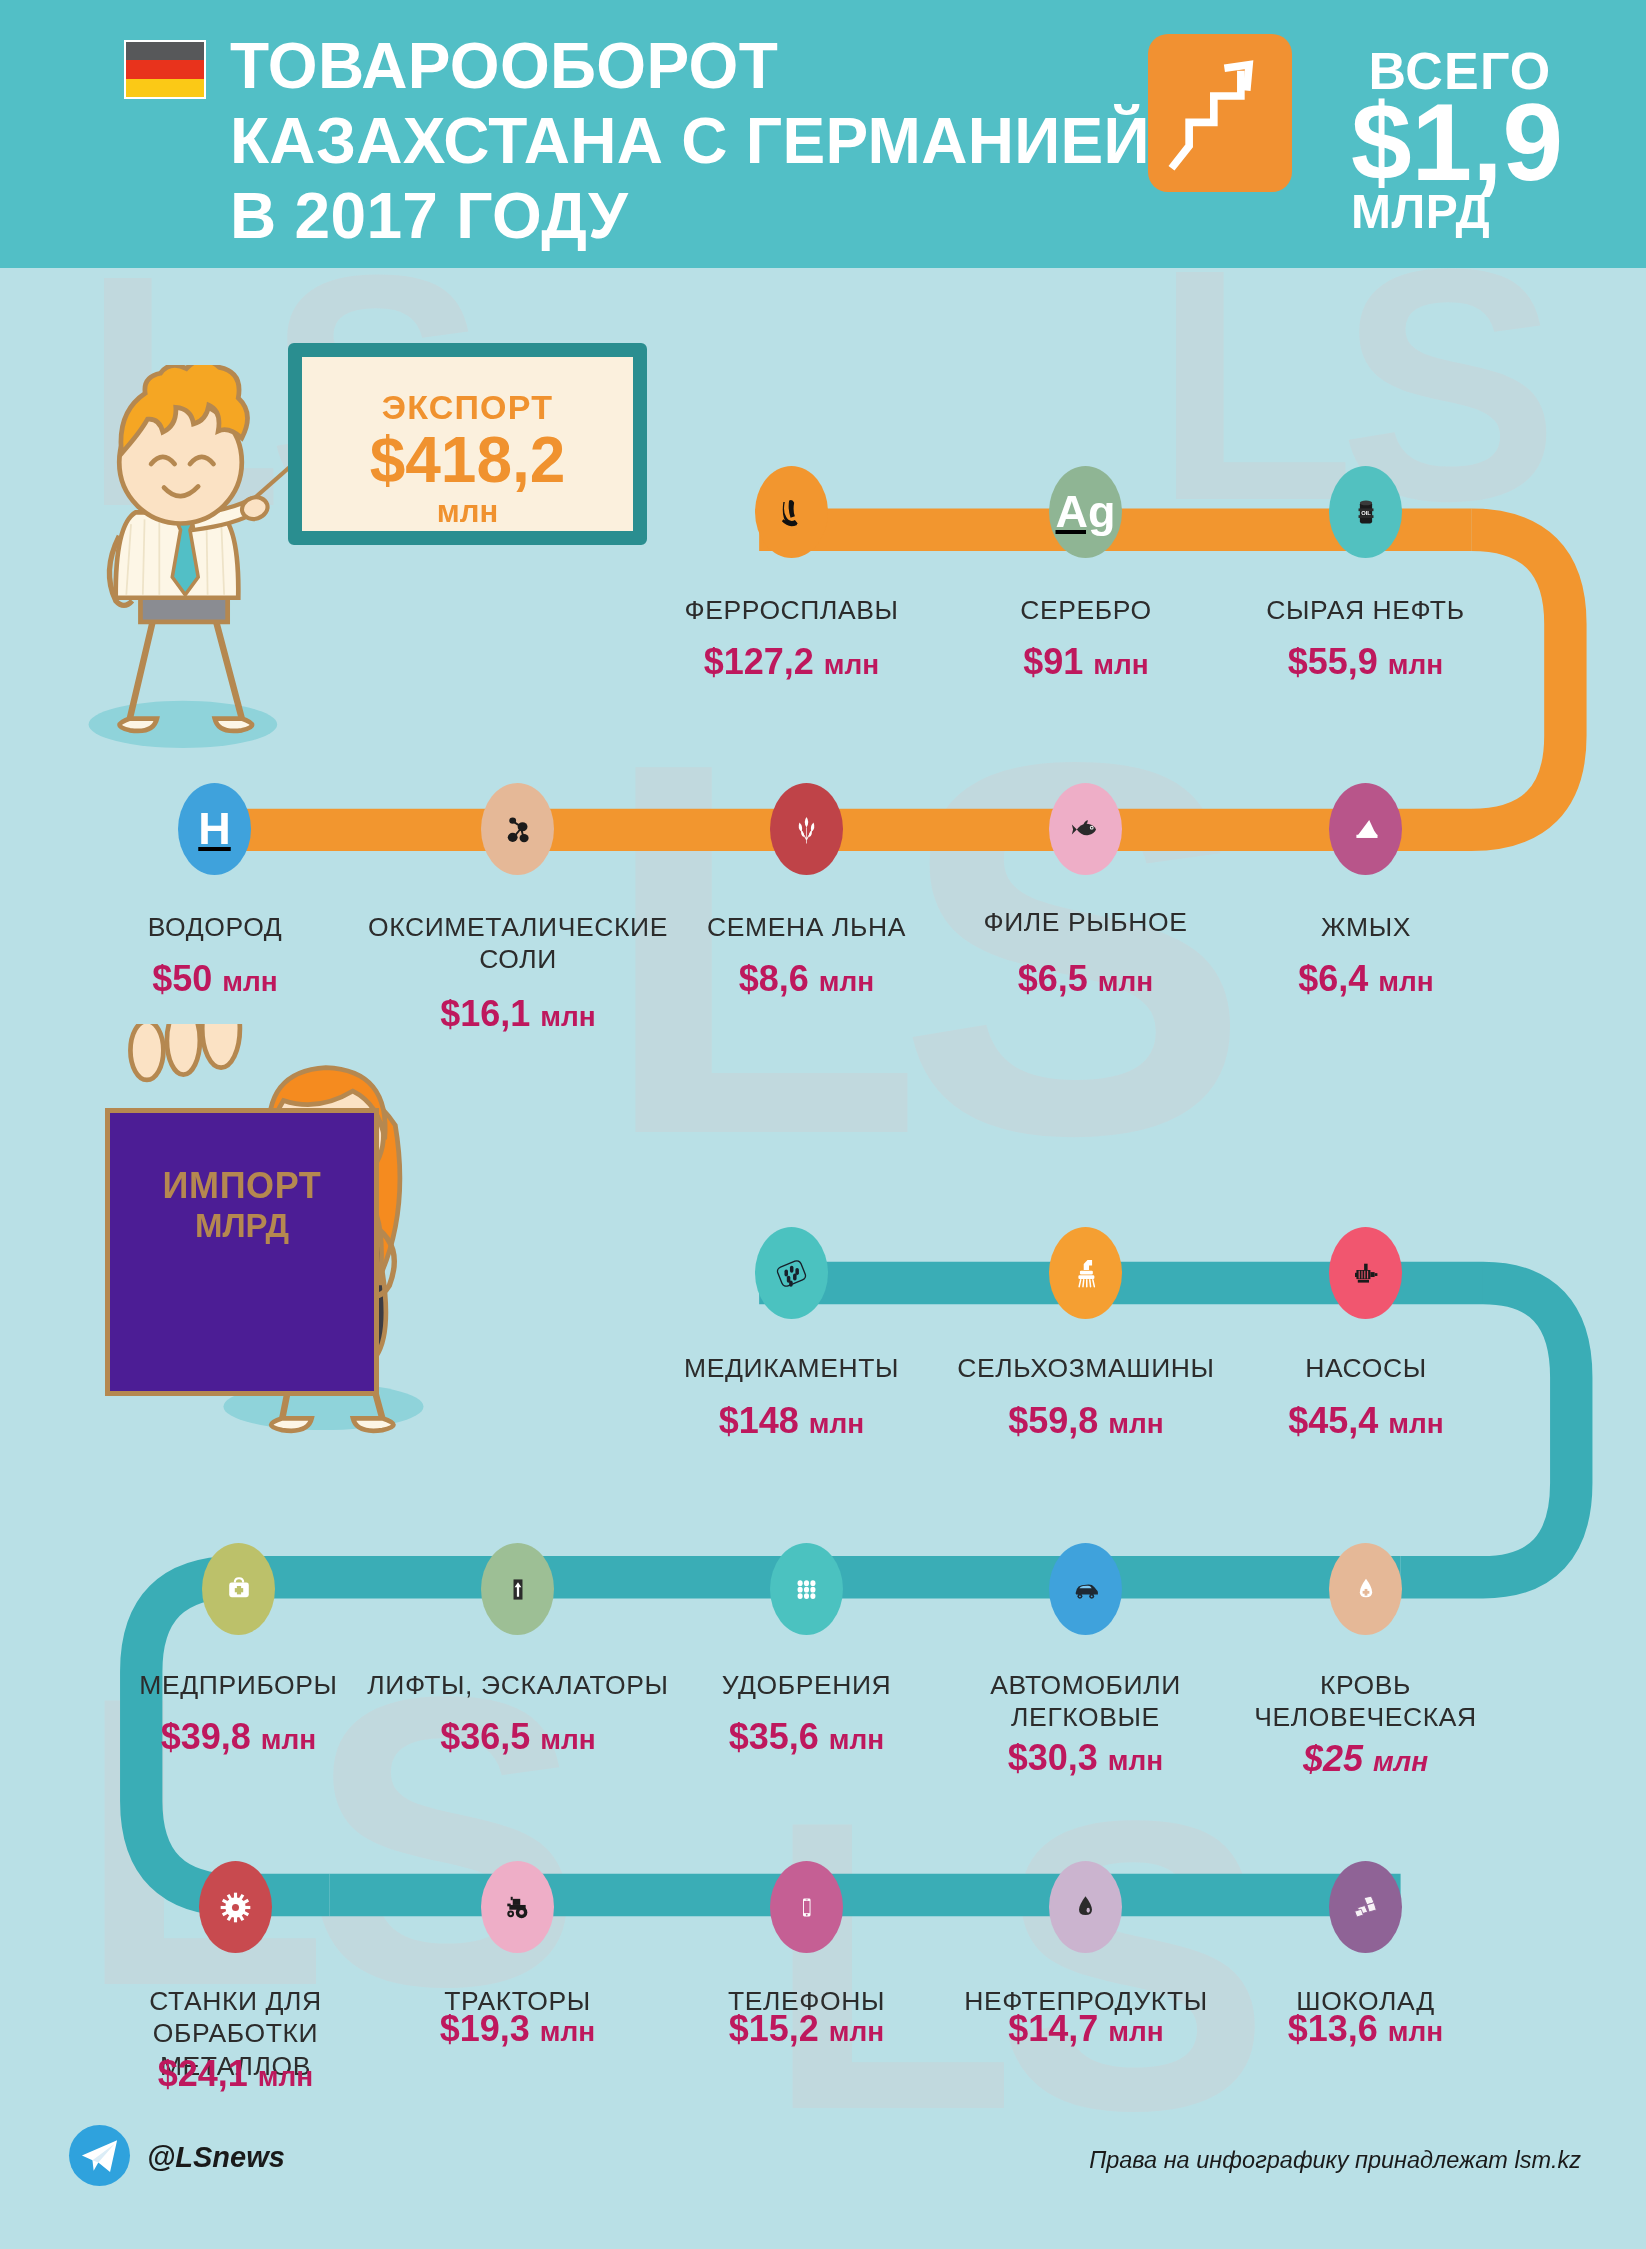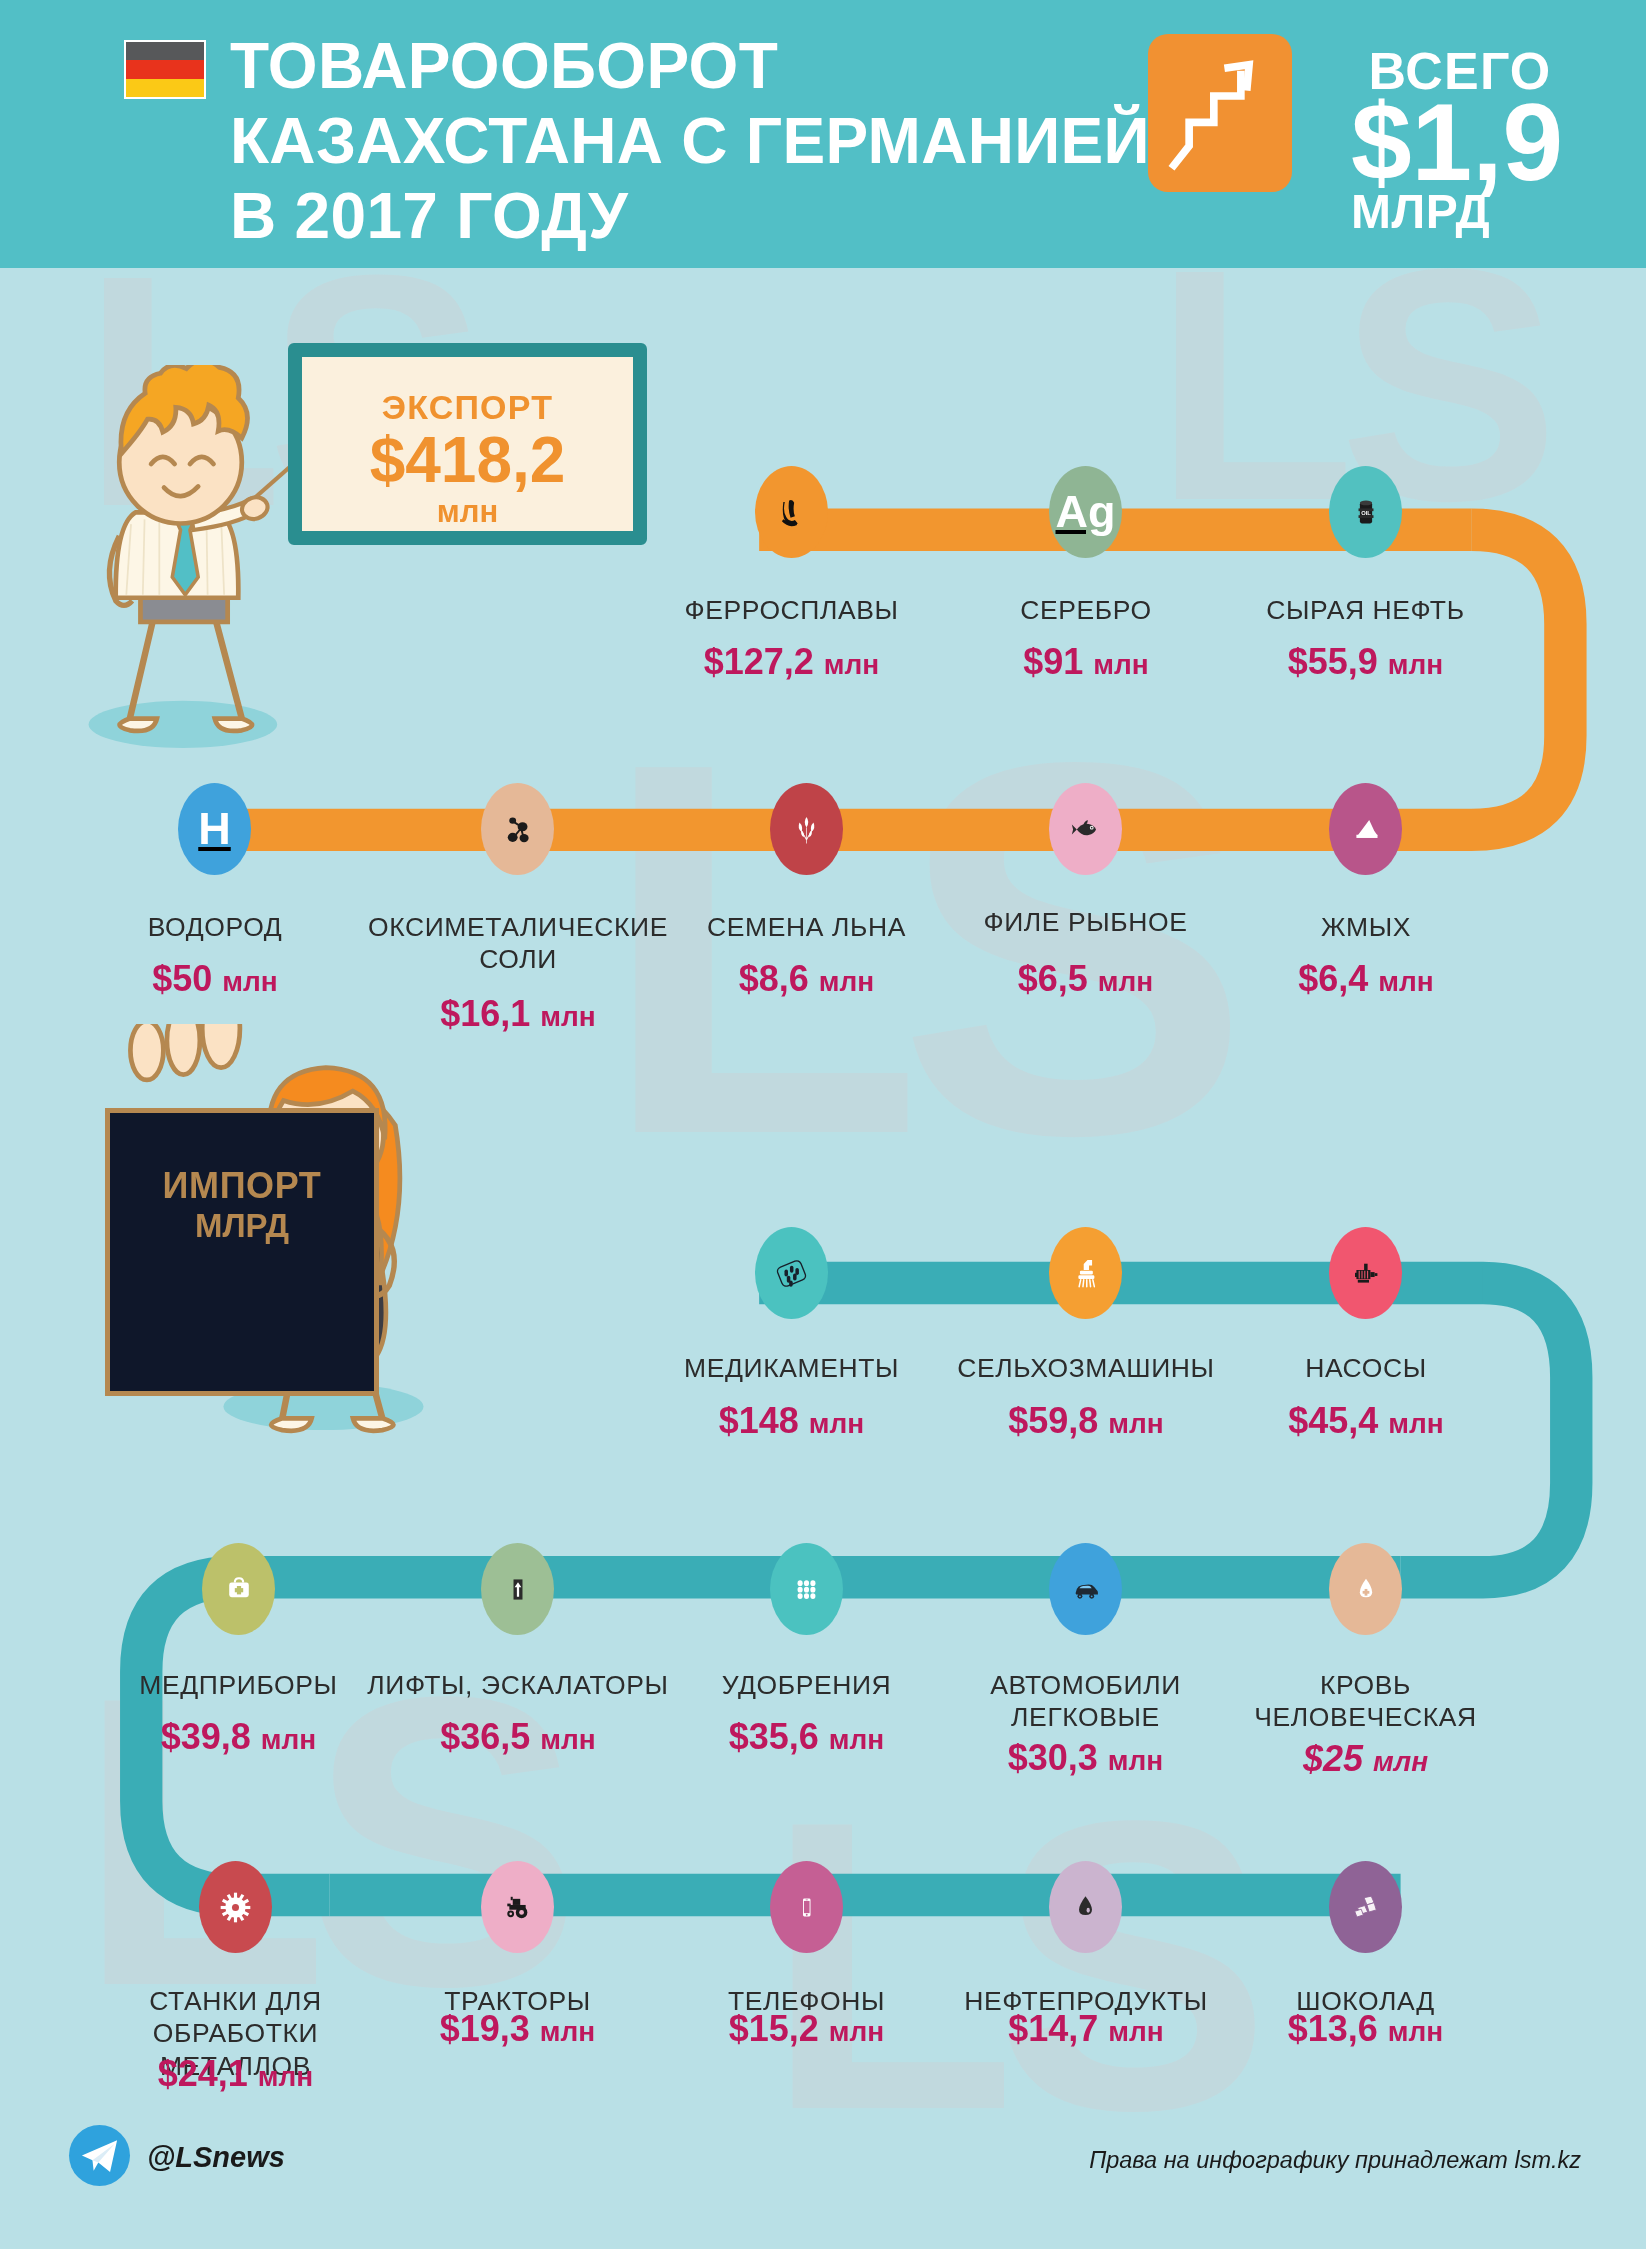--- a/index.html
+++ b/index.html
@@ -70,21 +70,21 @@
     background:#fbf0dd; border:14px solid #2a8e90; border-radius:5.9px;
     text-align:center; z-index:6;
   }
   #export-board .lbl { margin-top:31px; color:#f0922f; font-weight:bold;
     font-size:34px; letter-spacing:1.2px; }
   #export-board .amt { color:#f0922f; font-weight:bold; font-size:64px; line-height:1.05; }
   #export-board .unit{ color:#f0922f; font-weight:bold; font-size:31px; }
 
   #import-board {
     position:absolute; left:105px; top:1108px; width:274px; height:288px;
-    background:#0f172a; border:5.3px solid #b58850;
+    background:#4c1d95; border:5.3px solid #b58850;
     text-align:center; z-index:4;
   }
   #import-board .lbl { margin-top:52px; color:#b58850; font-weight:bold;
     font-size:36px; letter-spacing:0.6px; }
   #import-board .amt { color:#b58850; font-weight:bold; font-size:72px; line-height:1.05; }
   #import-board .unit{ color:#b58850; font-weight:bold; font-size:33px; }
 
   
   #pipes { position:absolute; left:0; top:0; width:1646px; height:2250px;
            pointer-events:none; z-index:1; }

